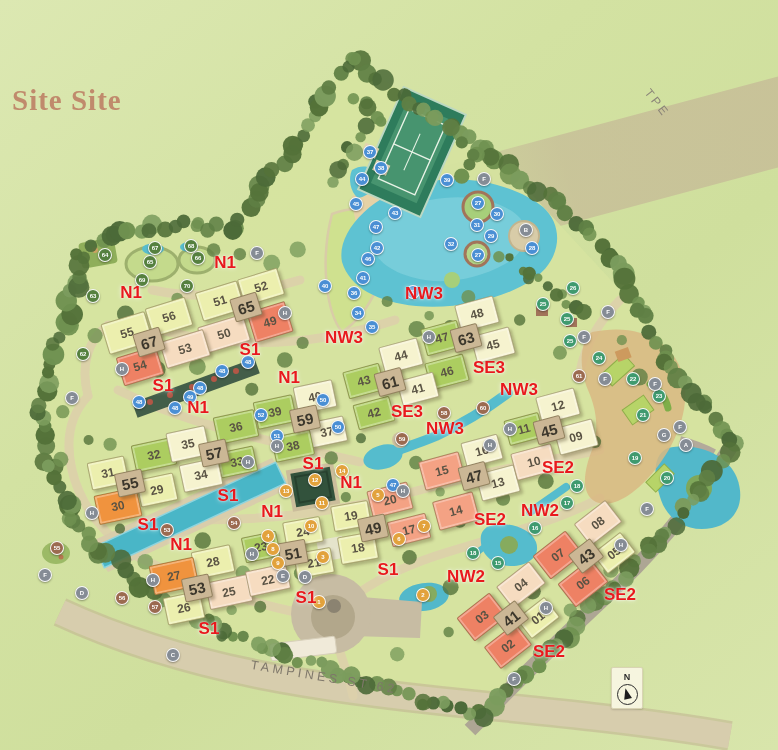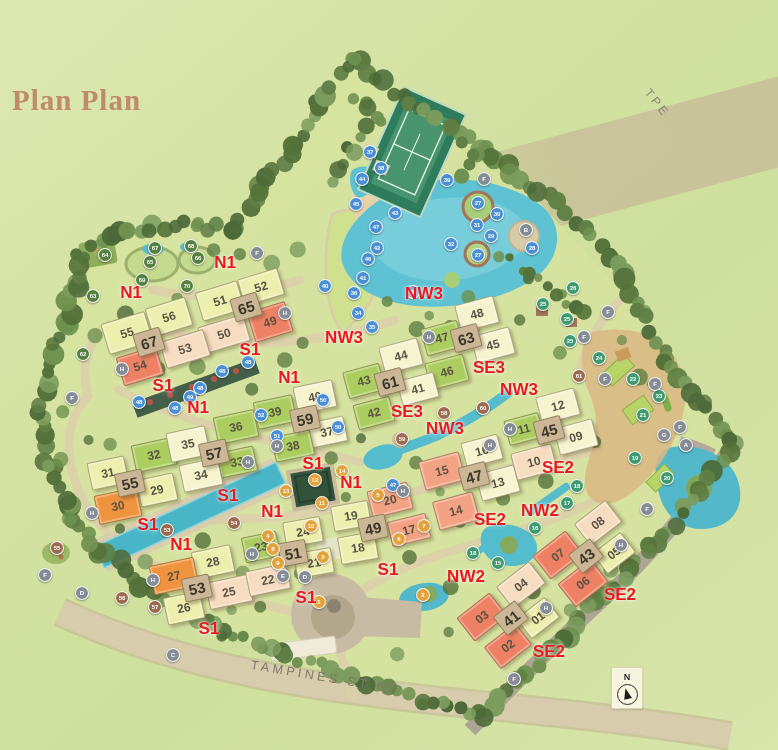--- a/index.html
+++ b/index.html
@@ -463,21 +463,21 @@
         <circle cx="448.61517489711935" cy="632.0096450617284" r="5.2" fill="#5f7f44" opacity="0.8"></circle>
         <circle cx="397.22083333333336" cy="654.2387602880658" r="7.2" fill="#7b9c5d" opacity="0.8"></circle>
         <circle cx="231.65365226337448" cy="609.8876286008231" r="5.2" fill="#7b9c5d" opacity="0.8"></circle>
         <circle cx="145.28400205761318" cy="561.7710648148148" r="7.8" fill="#7b9c5d" opacity="0.8"></circle>
         <circle cx="69.26003086419753" cy="518.814994855967" r="7.5" fill="#6f9150" opacity="0.8"></circle>
         <circle cx="60.840997942386835" cy="459.3897890946502" r="7.6" fill="#6f9150" opacity="0.8"></circle>
         <circle cx="62.73060699588477" cy="411.6435956790123" r="6.7" fill="#6f9150" opacity="0.8"></circle>
       </g>
   </svg>
 
-  <div id="title">Plan Plan</div>
+  <div id="title">Site Site</div>
   <div id="tpe-label">TPE</div>
   <div id="tampines-label">TAMPINES ST 62</div>
 
   <div id="compass">
     <div class="n">N</div>
     <div class="dial">
         <div class="needle"></div>
       </div>
   </div>
 

